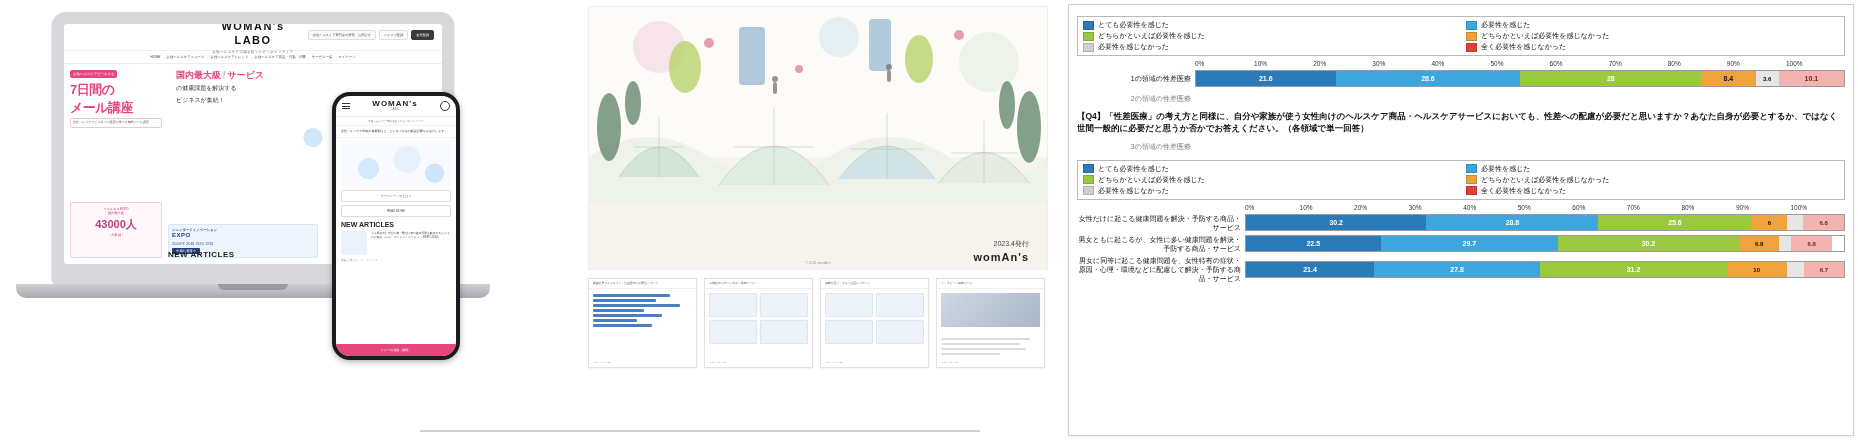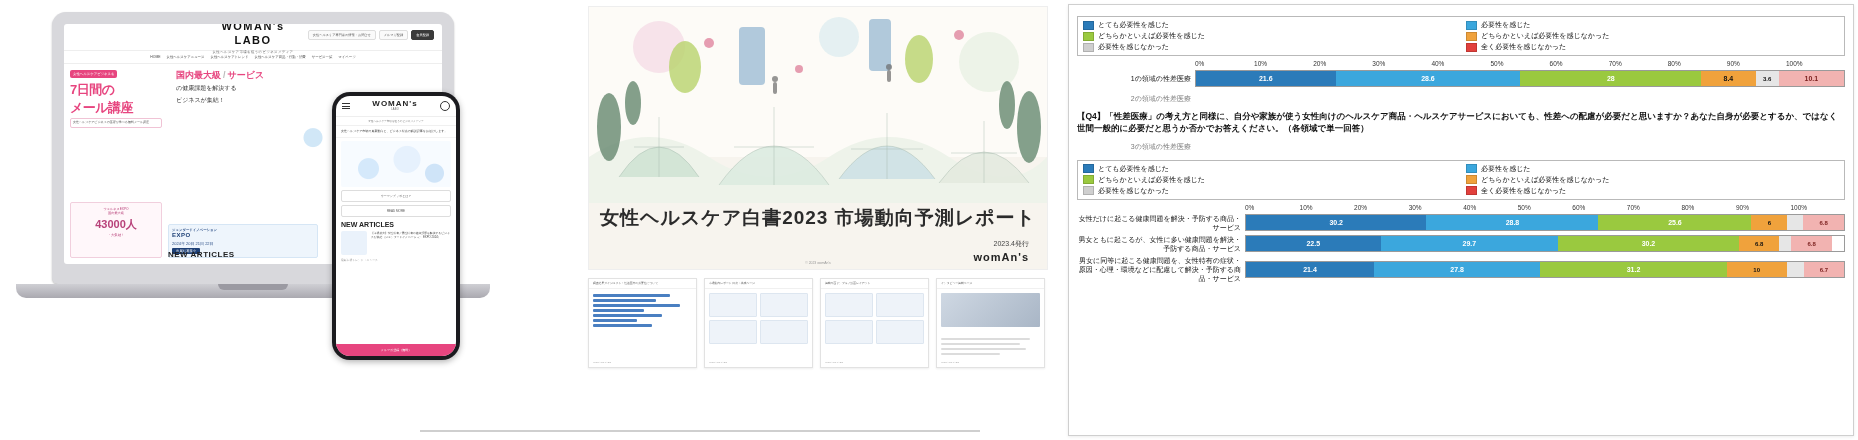--- a/index.html
+++ b/index.html
@@ -262,21 +262,20 @@
             <circle cx="370" cy="28" r="5"></circle>
         </g>
         <g fill="#6b6b6b" opacity=".7">
           <circle cx="186" cy="72" r="3"></circle>
             <rect x="184" y="75" width="4" height="12" rx="2"></rect>
           <circle cx="300" cy="60" r="3"></circle>
             <rect x="298" y="63" width="4" height="12" rx="2"></rect>
         </g>
         <rect x="0" y="196" width="458" height="66" fill="#f7f4ee" opacity=".92"></rect>
       </svg>
-      <div class="cover-title">女性ヘルスケア白書2023 市場動向予測レポート</div>
       <div class="cover-date">2023.4発行</div>
       <div class="cover-logo">womAn's</div>
       <div class="cover-credit">© 2023 womAn's</div>
     </div>
 
     <div class="thumbs">
       <div class="thumb">
         <div class="th-head">調査結果ダイジェスト：性差医療の必要性について</div>
         <div class="th-bars">
           <div class="th-bar" style="width:78%"></div>

